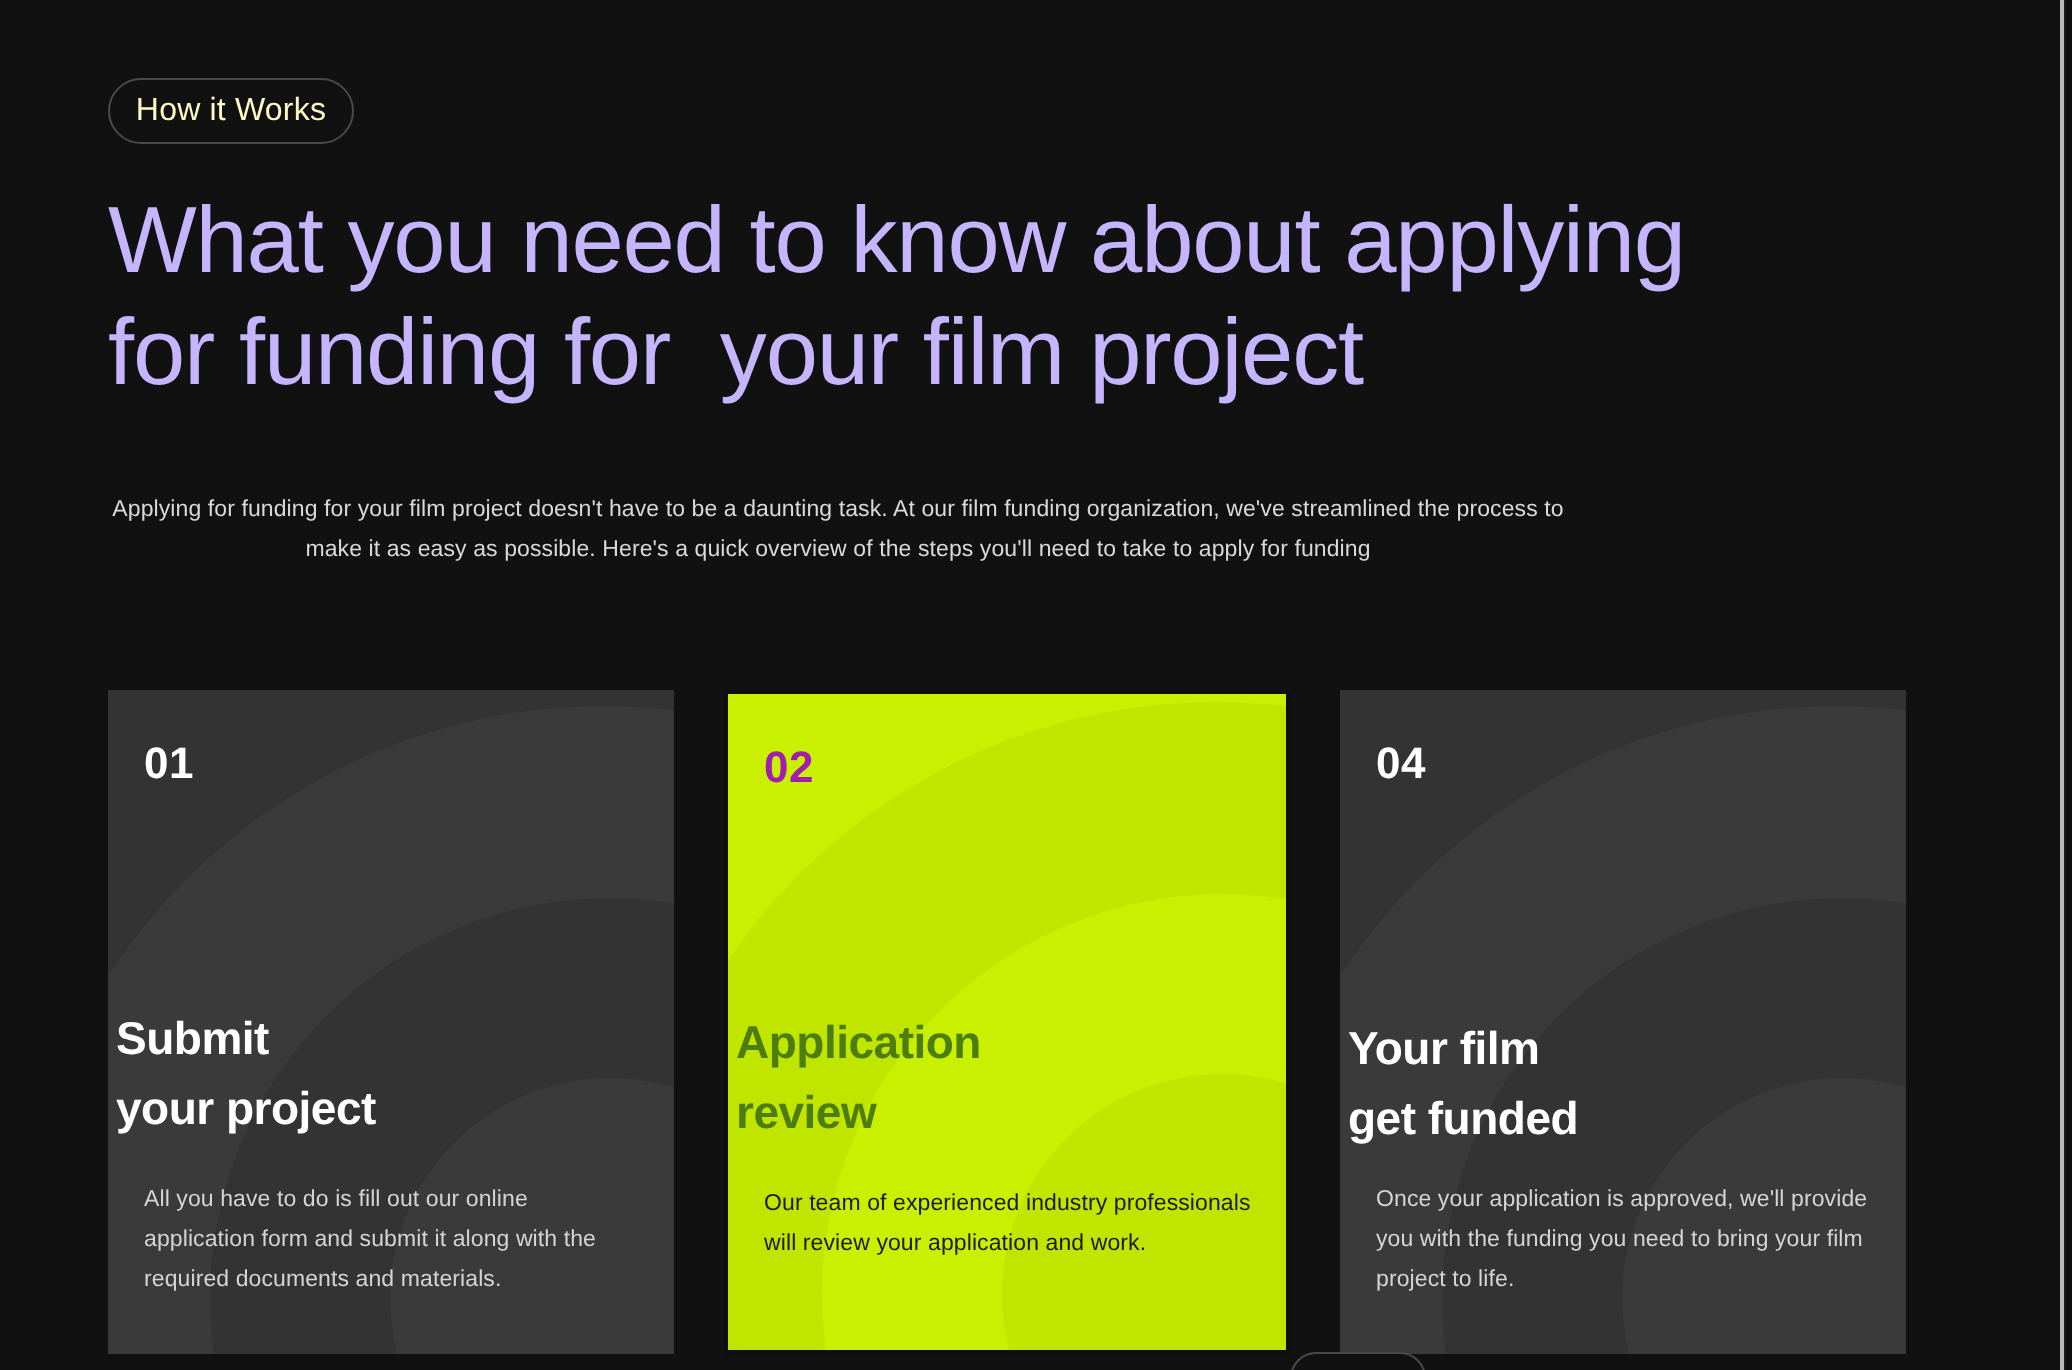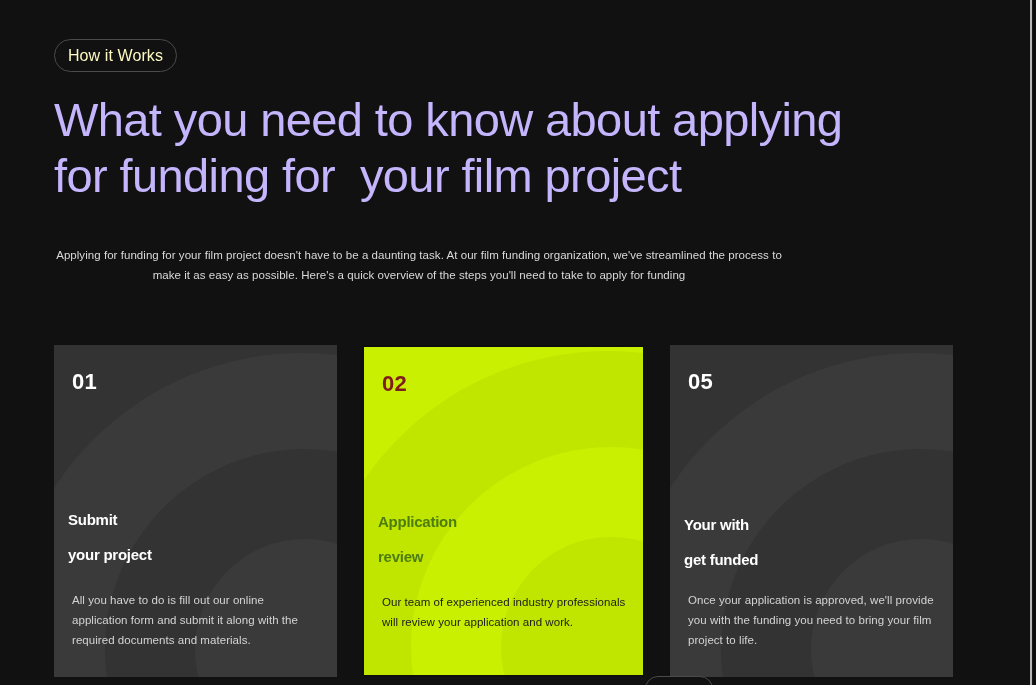--- a/index.html
+++ b/index.html
@@ -119,26 +119,26 @@
   .card-body { position:relative; z-index:2; height:100%; }
 
   .card-num {
     position:absolute;
     left:18px; top:24px;
     font-size:22px;
     font-weight:bold;
     letter-spacing:.3px;
   }
   .card.dark  .card-num { color:#ffffff; }
-  .card.green .card-num { color:#7f1d1d; }
+  .card.green .card-num { color:#a21caf; }
 
   .card-title {
     position:absolute;
-    left:14px;
-    font-size:15px;
+    left:4px;
+    font-size:23px;
     font-weight:bold;
     line-height:35px;
     letter-spacing:-.25px;
     white-space:pre-line;
   }
   .card.dark  .card-title { color:#ffffff; }
   .card.green .card-title { color:#4d7c0f; }
 
   .card-desc {
     position:absolute;
@@ -215,22 +215,22 @@
     </div>
 
     <div class="card dark" id="card-3">
       <div class="rings">
         <div class="ring r4"></div>
           <div class="ring r3"></div>
         <div class="ring r2"></div>
           <div class="ring r1"></div>
       </div>
       <div class="card-body">
-        <div class="card-num">05</div>
-        <div class="card-title">Your with
+        <div class="card-num">04</div>
+        <div class="card-title">Your film
 get funded</div>
         <div class="card-desc">Once your application is approved, we'll provide you with the funding you need to bring your film project to life.</div>
       </div>
     </div>
 
   </div>
 
   <div id="bottom-pill"></div>
 
   <div id="scroll-edge"></div>

